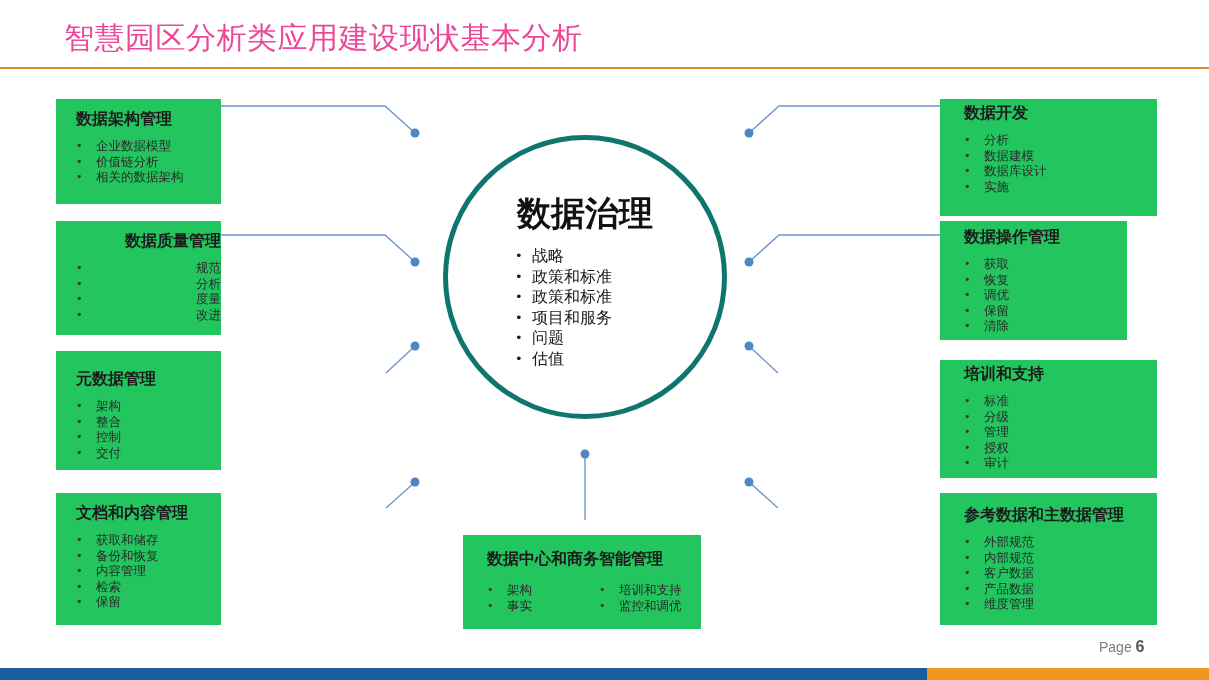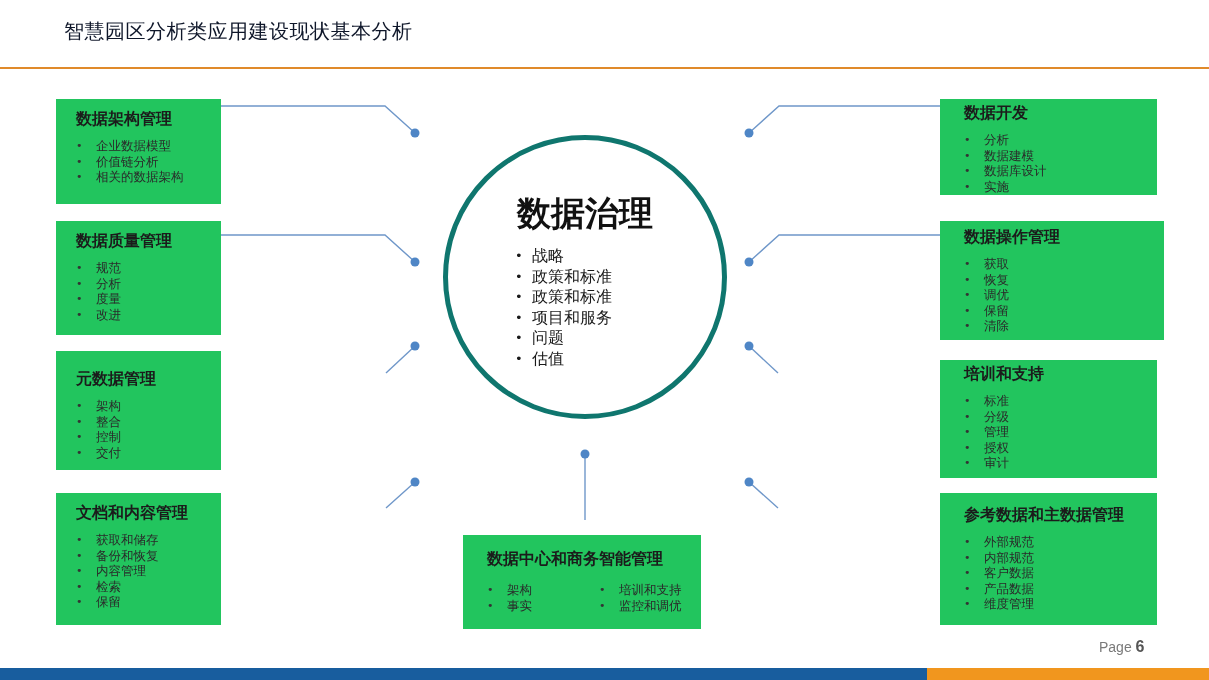--- a/index.html
+++ b/index.html
@@ -1,21 +1,21 @@
 <!DOCTYPE html>
 <html><head>
   <meta charset="utf-8">
   <style>
     * { margin: 0; padding: 0; box-sizing: border-box; }
     html, body { width: 1209px; height: 680px; background: #ffffff; overflow: hidden; }
     body { position: relative; font-family: "DejaVu Sans", "Liberation Sans", sans-serif; color: #1a1a1a; }
 
     .slide-title {
       position: absolute; left: 64px; top: 18px;
-      font-size: 20px; color: #0f172a; font-weight: normal; letter-spacing: 0.5px;
+      font-size: 30px; color: #ec4899; font-weight: normal; letter-spacing: 0.5px;
       white-space: nowrap;
     }
     .title-rule {
       position: absolute; left: 0; top: 67px; width: 1209px; height: 2px; background: #e08a2a;
     }
 
     .connectors { position: absolute; left: 0; top: 0; width: 1209px; height: 680px; }
 
     .card {
       position: absolute; background: #22c55e;
@@ -29,26 +29,26 @@
     .card ul { list-style: none; }
     .card li {
       font-size: 12.5px; line-height: 15.5px; color: #2a2a2a; white-space: nowrap;
       position: relative; padding-left: 20px;
     }
     .card li::before {
       content: "\2022"; position: absolute; left: 0; top: 0; font-size: 11px; color: #333;
     }
 
     #card-l1 { left: 56px; top: 91px; width: 165px; height: 105px; }
-    #card-l2 { left: 56px; top: 213px; width: 165px; height: 114px; }
+    #card-l2 { left: 56px; top: 213px; width: 165px; height: 114px; text-align: right; }
     #card-l3 { left: 56px; top: 343px; width: 165px; height: 119px; padding-top: 18px; }
     #card-l4 { left: 56px; top: 485px; width: 165px; height: 132px; }
 
-    #card-r1 { left: 940px; top: 91px; width: 217px; height: 96px; padding-top: 4px; padding-left: 24px; }
-    #card-r2 { left: 940px; top: 213px; width: 224px; height: 119px; padding-top: 6px; padding-left: 24px; }
+    #card-r1 { left: 940px; top: 91px; width: 217px; height: 117px; padding-top: 4px; padding-left: 24px; }
+    #card-r2 { left: 940px; top: 213px; width: 187px; height: 119px; padding-top: 6px; padding-left: 24px; }
     #card-r3 { left: 940px; top: 352px; width: 217px; height: 118px; padding-top: 4px; padding-left: 24px; }
     #card-r4 { left: 940px; top: 485px; width: 217px; height: 132px; padding-top: 12px; padding-left: 24px; }
 
     #card-bottom { left: 463px; top: 527px; width: 238px; height: 94px; padding: 14px 0 0 24px; }
     #card-bottom .card-title { margin-bottom: 12px; }
     #card-bottom .cols { display: flex; gap: 24px; }
     #card-bottom .cols ul { width: 100px; }
     #card-bottom .cols ul:first-child { width: 88px; }
 
     .center-circle {

